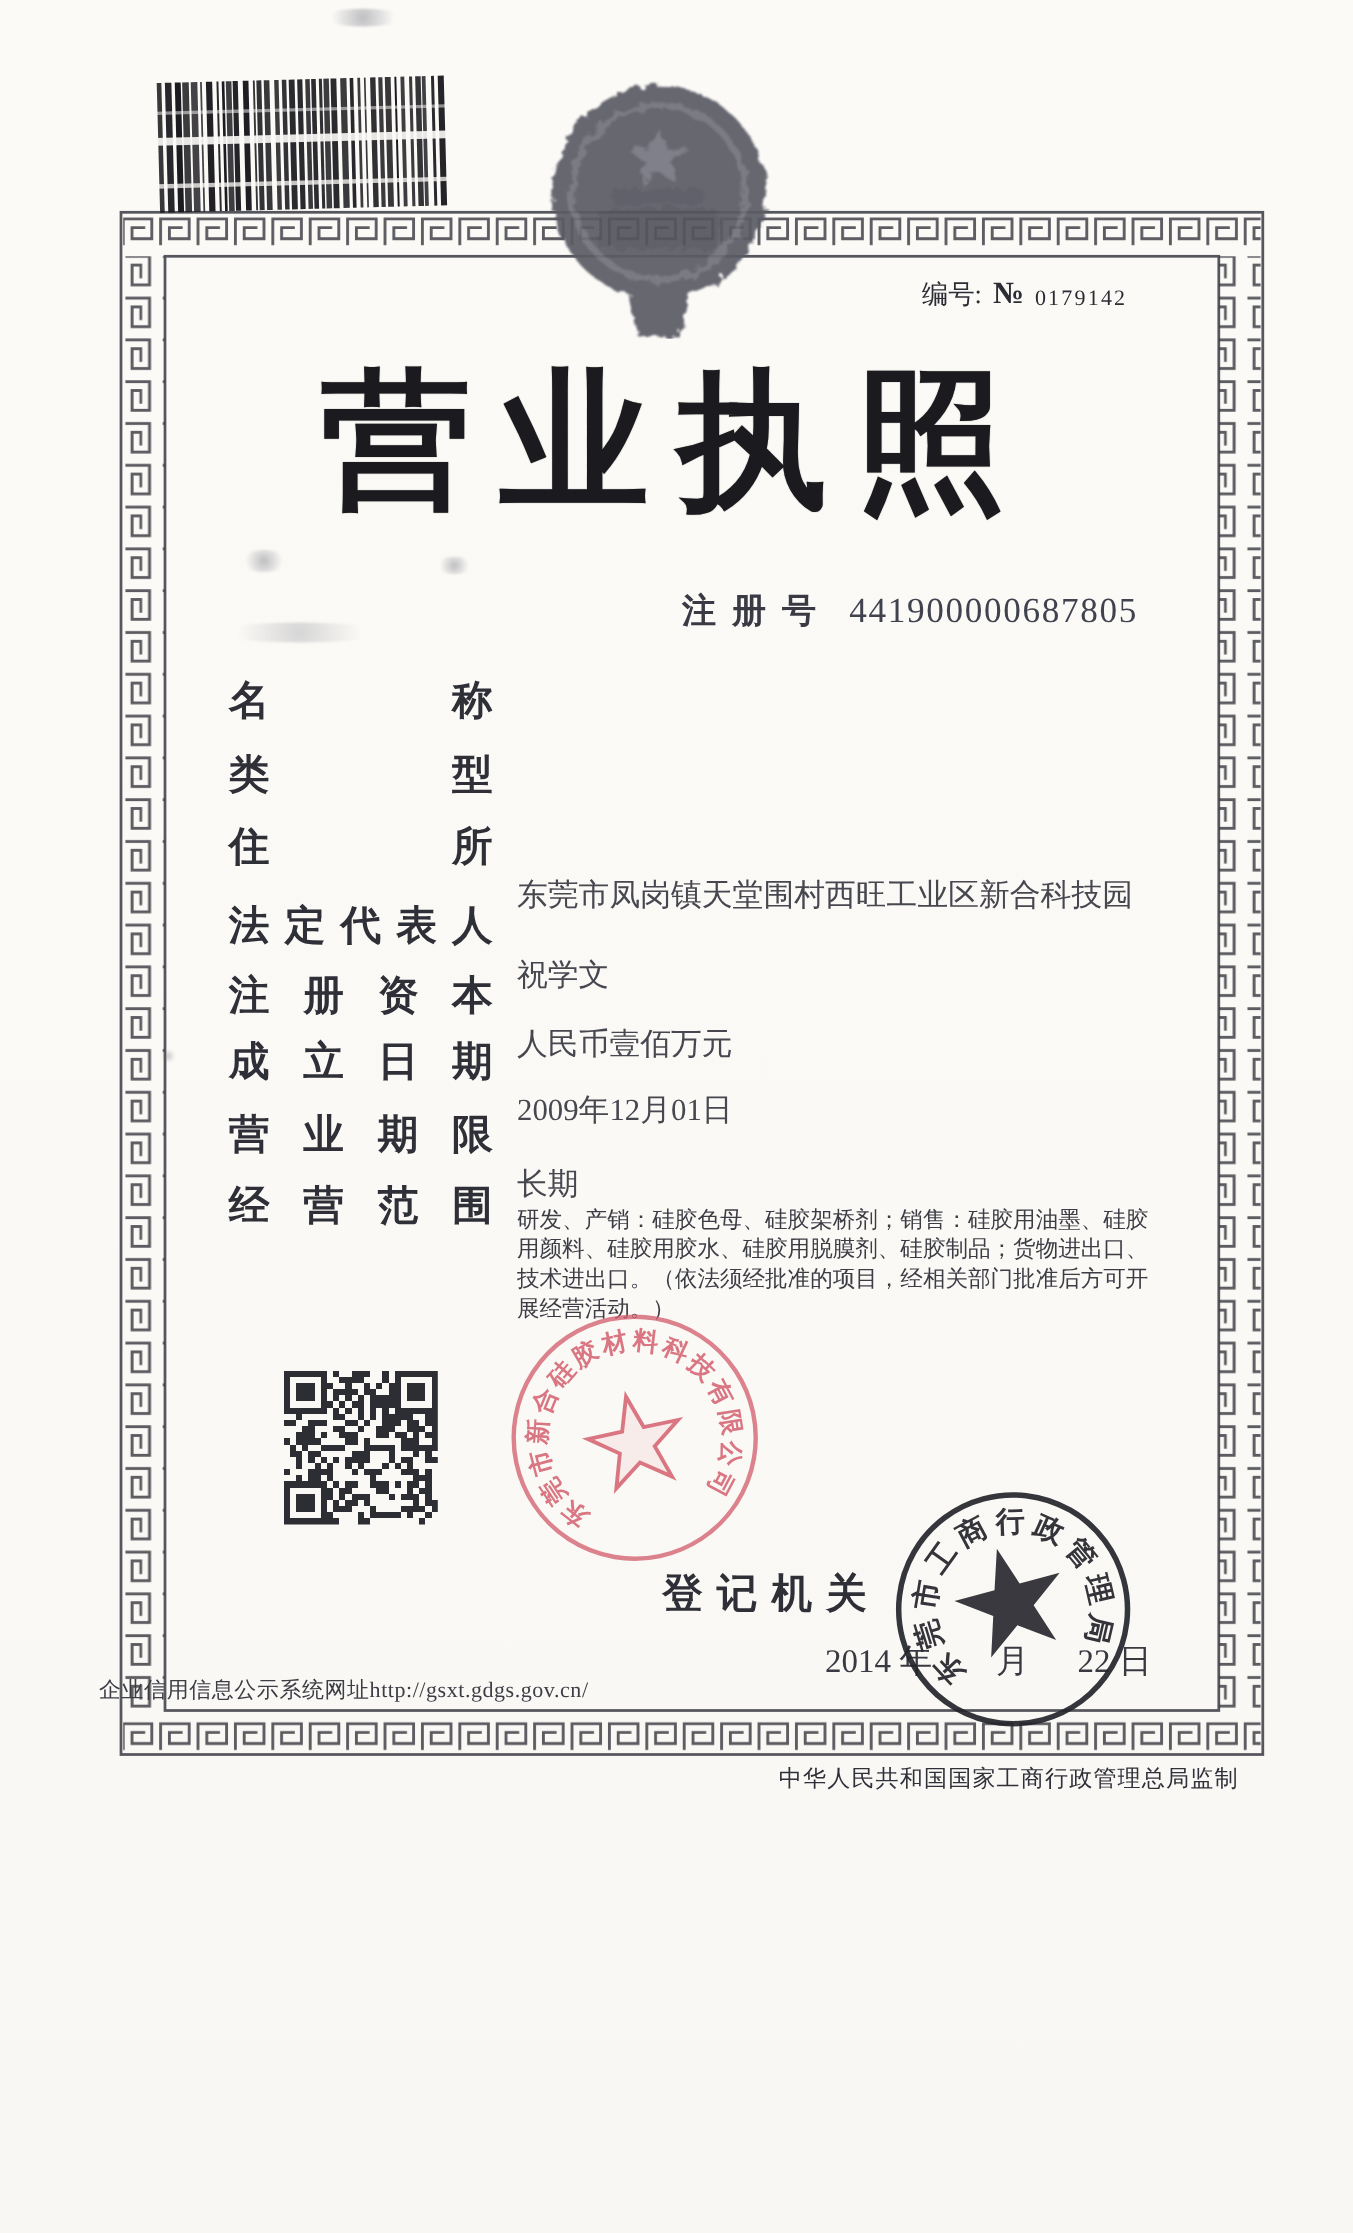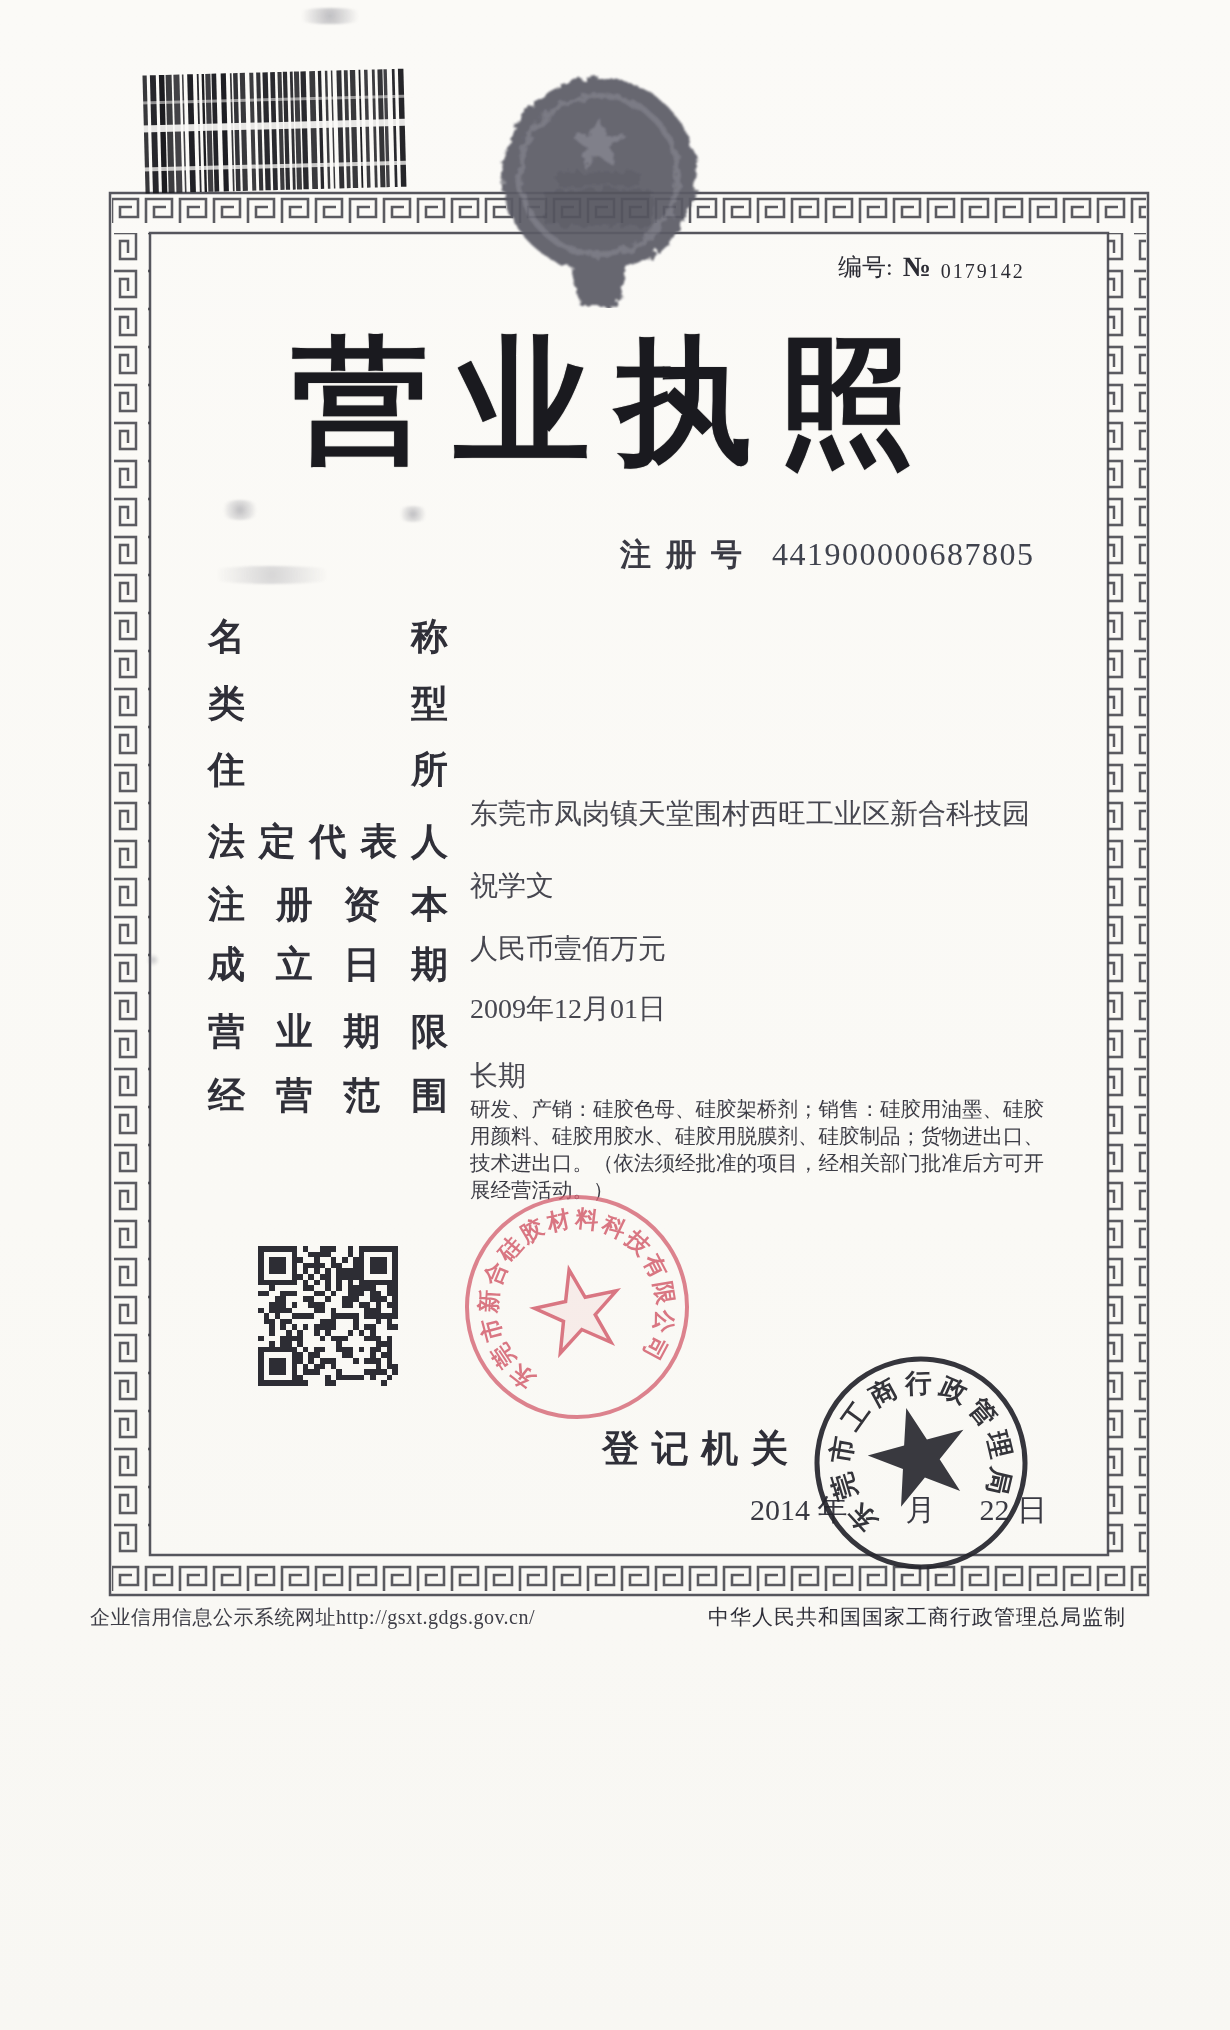--- a/index.html
+++ b/index.html
@@ -30,21 +30,21 @@
   .fvalue{position:absolute;left:262px;top:9px;font-size:29px;color:#474750;white-space:nowrap;}
   .fvalue.small{font-size:28px;margin-top:41px;}
   .fvalue.scope{top:25px;width:592px;font-size:20.5px;line-height:1.32;white-space:normal;color:#3c3c45;}
   
   .registrar{left:602px;top:1424px;z-index:2;}
   .registrar .jchars{width:186px;font-size:37px;font-weight:600;color:#2f2f38;}
   .dateline{left:750px;top:1490px;font-size:30px;color:#393942;display:flex;z-index:3;}
   .dm{margin-left:58px;}
   .dd{margin-left:44px;}
   
-  .footer-left{left:90px;top:1604px;font-size:20px;color:#3d3d46;letter-spacing:.5px;}
+  .footer-left{left:90px;top:1523px;font-size:20px;color:#3d3d46;letter-spacing:.5px;}
   .footer-right{left:708px;top:1603px;font-size:21px;font-weight:400;color:#30303a;letter-spacing:1px;text-align:right;}
   
   #frame{left:108px;top:191px;z-index:0;}
   #barcode{left:142px;top:68px;transform:rotate(-1.5deg);z-index:1;}
   #emblem{left:492px;top:72px;z-index:1;}
   #qr{left:258px;top:1246px;z-index:2;}
   #companySeal{left:457px;top:1187px;z-index:4;}
   #registrarStamp{left:808px;top:1350px;z-index:4;}
   .smudge{position:absolute;border-radius:50%;
     background:radial-gradient(circle,rgba(95,95,108,.38),rgba(95,95,108,0) 70%);

